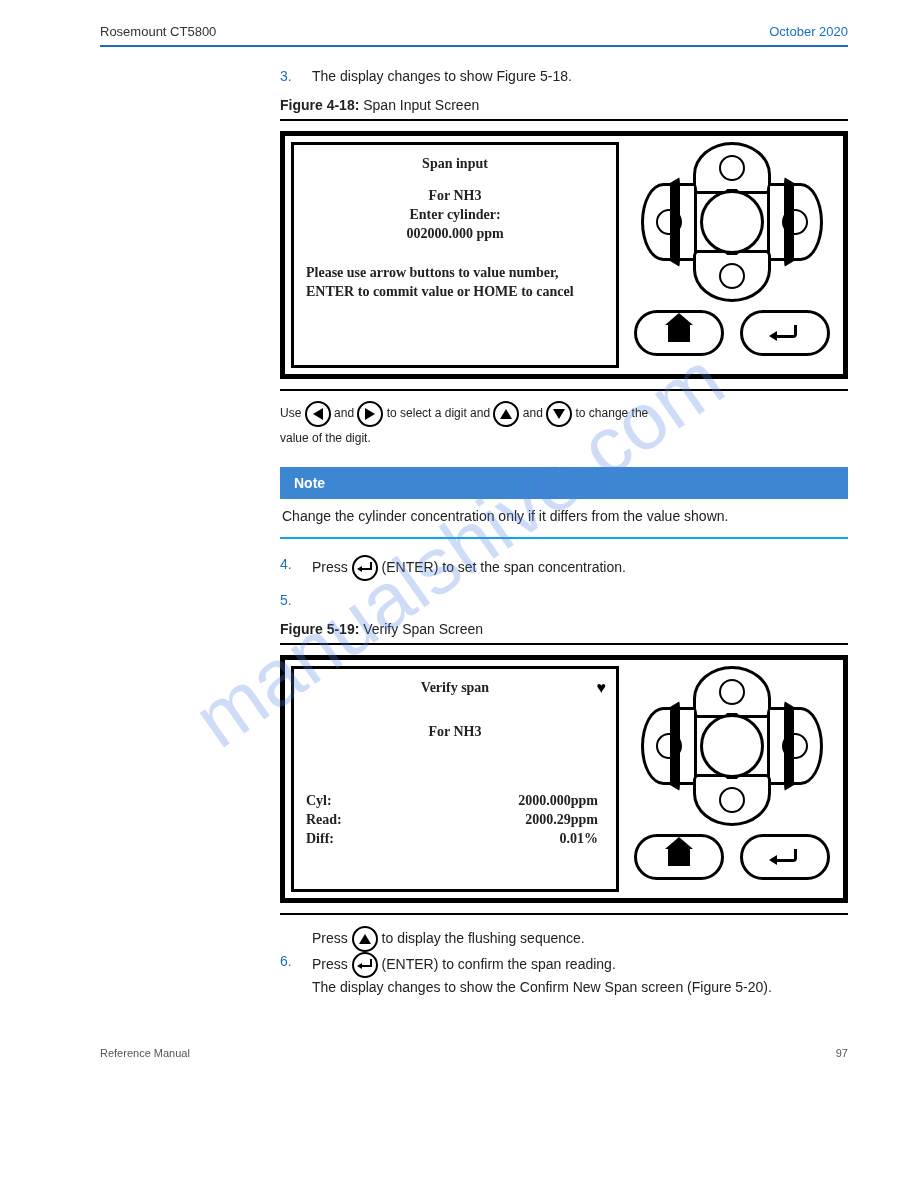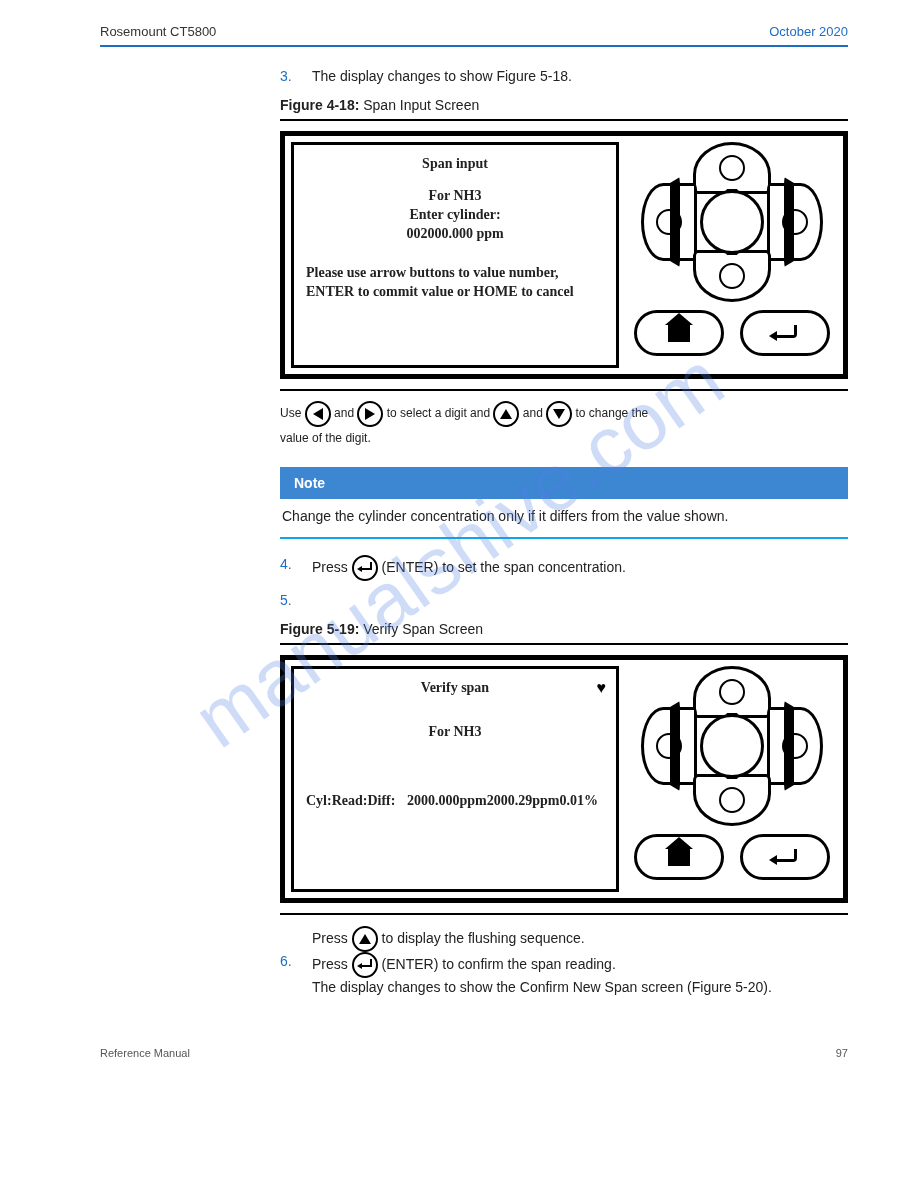--- a/index.html
+++ b/index.html
@@ -217,21 +217,21 @@
     padding: 10px 2px;
     line-height: 1.4;
     border-bottom: 2px solid #0ea5e9;
   }
   .data-rows {
     display: flex;
     justify-content: space-between;
     margin-top: 50px;
     padding-right: 6px;
   }
-  .data-rows .labels, .data-rows .values { display: flex; flex-direction: row; }
+  .data-rows .labels, .data-rows .values { display: flex; flex-direction: column; }
   .data-rows .values { text-align: right; }
   .heart {
     position: absolute;
     right: 10px; top: 8px;
     color: #000;
     font-size: 16px;
   }
   .watermark {
     position: absolute;
     left: 50%; top: 50%;

